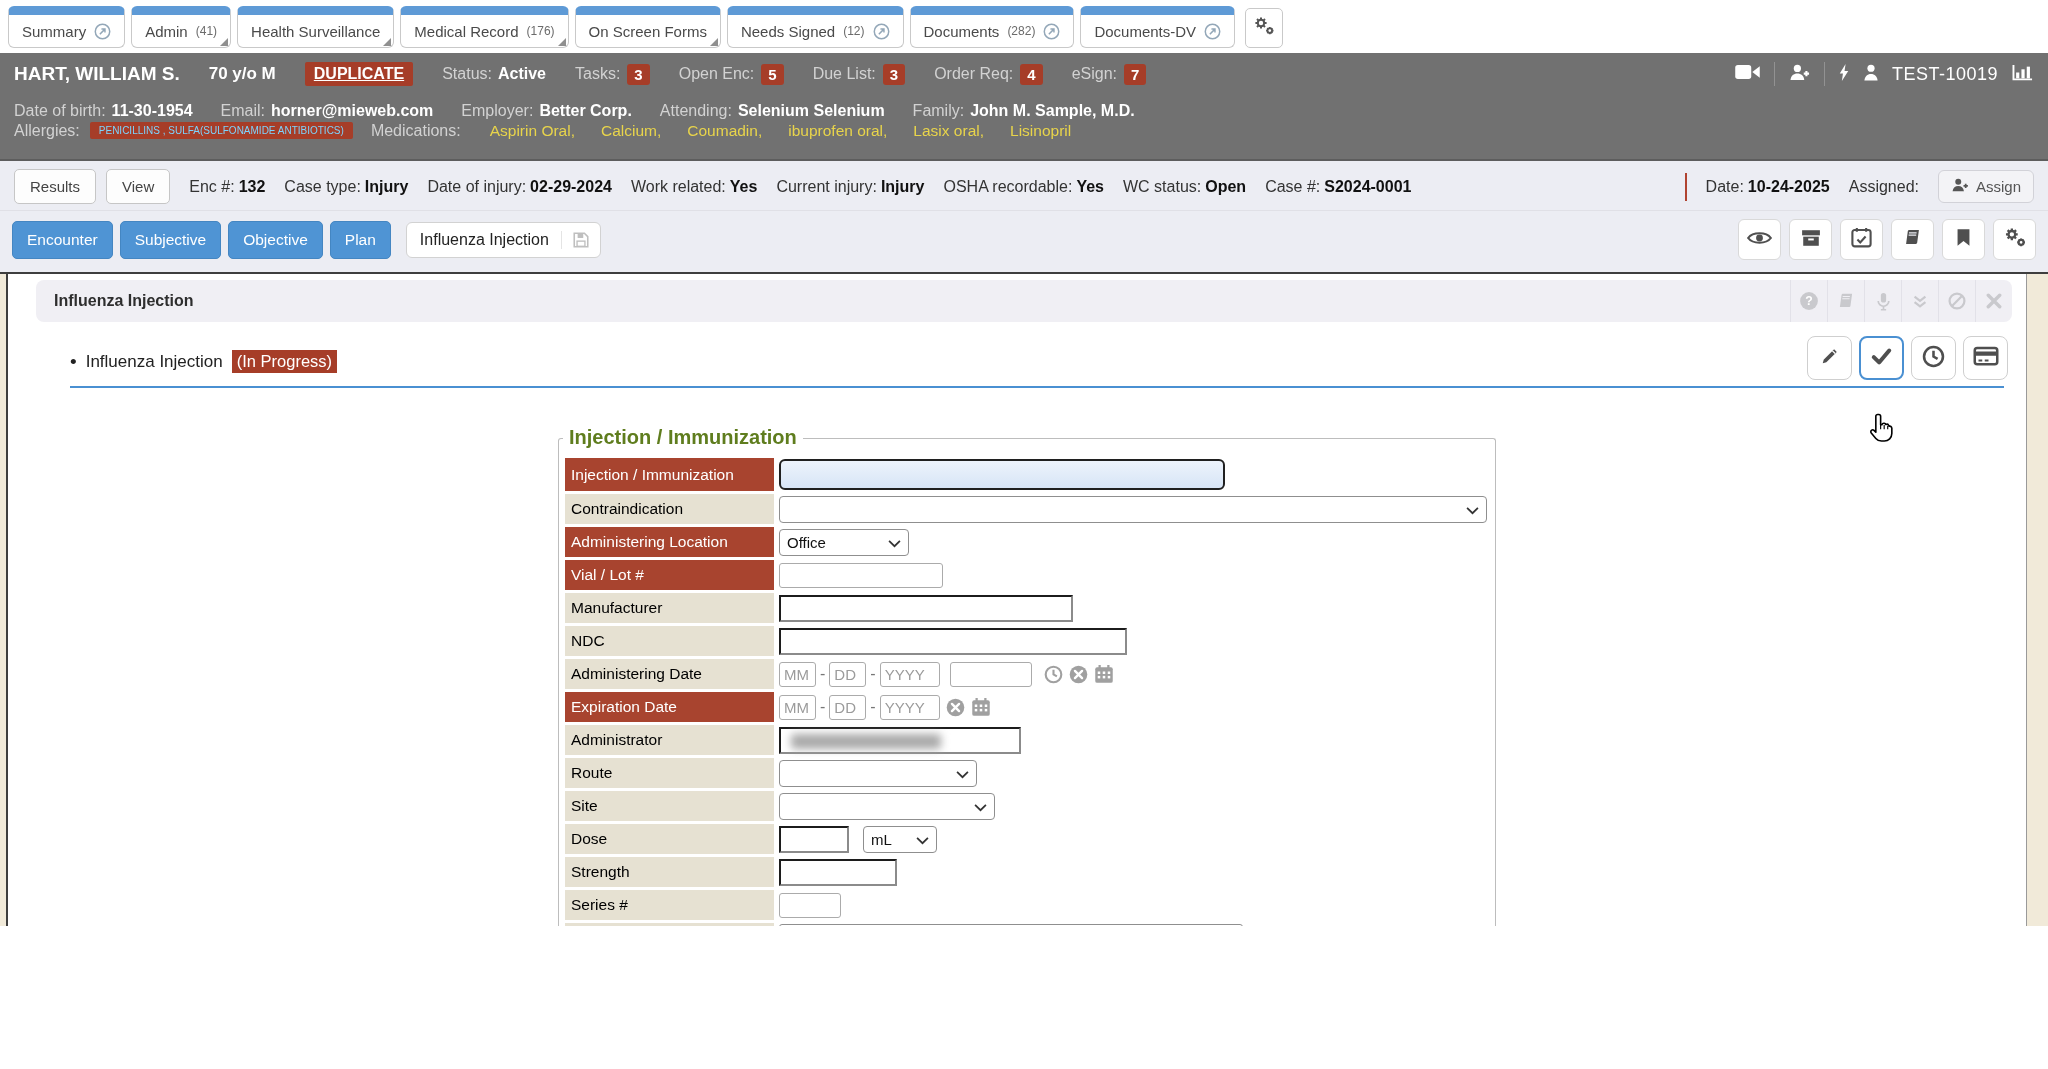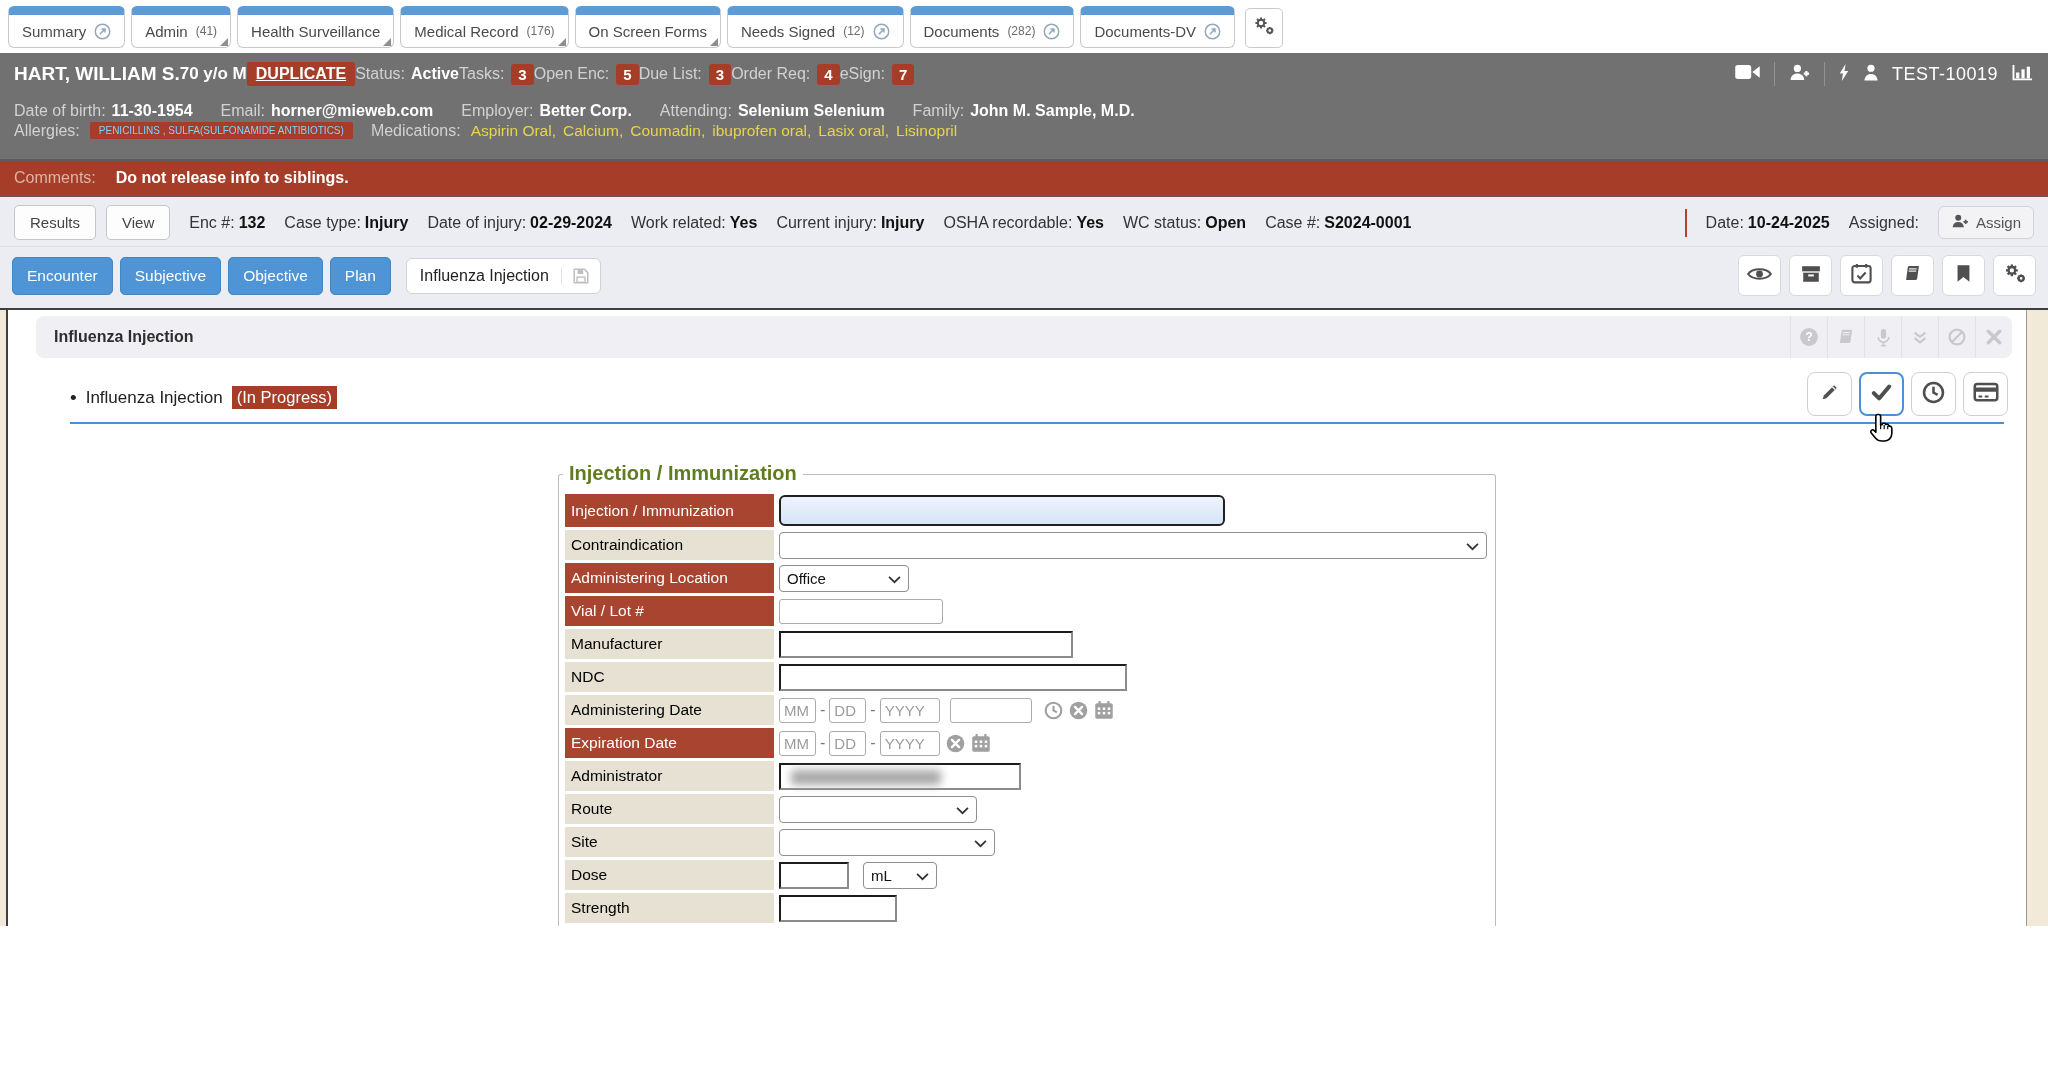--- a/index.html
+++ b/index.html
@@ -15,38 +15,38 @@
   .tlbl { font-size:15px; color:#4a4a4a; white-space:nowrap; }
   .tcnt { font-size:12px; color:#6b6b6b; }
   .popout { color:#93a7b8; display:flex; }
   .fold::after { content:""; position:absolute; right:2px; bottom:1px; width:0; height:0;
                  border-style:solid; border-width:0 0 8px 8px; border-color:transparent transparent #8f8f8f transparent; }
   .gearbtn { width:38px; height:40px; margin-left:4px; background:#fff; border:1px solid #c9c9c9; border-radius:5px;
              display:flex; align-items:center; justify-content:center; color:#555; cursor:pointer; }
 
   
   .pthdr { background:#717171; color:#fff; border-bottom:2px solid #5d5d5d; }
-  .prow1 { display:flex; align-items:center; height:42px; padding:0 14px; gap:0; }
+  .prow1 { display:flex; align-items:center; height:42px; padding:0 14px; gap:29px; }
   .ptname { font-size:19px; font-weight:bold; }
   .agesex { font-size:17px; font-weight:bold; }
   .dup { background:#a63d28; color:#fff; font-weight:bold; text-decoration:underline; padding:3px 9px;
          font-size:16px; border-radius:2px; cursor:pointer; }
   .glbl { color:#d2d2d2; font-size:16px; white-space:nowrap; }
   .gval { color:#fff; font-weight:bold; font-size:16px; white-space:nowrap; }
   .stat { display:flex; align-items:center; gap:7px; }
   .statbadge { background:#a63d28; color:#fff; font-weight:bold; font-size:15px; padding:2px 7px; border-radius:3px; cursor:pointer; }
   .hdr-icons { margin-left:auto; display:flex; align-items:center; gap:13px; color:#fff; }
   .vsep { width:1px; height:24px; background:#929292; }
   .ptid { font-size:18px; letter-spacing:.5px; }
   .prow2 { display:flex; align-items:center; gap:28px; padding:3px 14px 3px; height:32px; }
   .pair { display:flex; gap:6px; align-items:baseline; white-space:nowrap; }
   .prow3 { display:flex; align-items:center; gap:10px; padding:0 14px 25px; height:32px; }
   .allergybadge { background:#a63d28; color:#7dd3fc; font-weight:normal; font-size:10px; padding:3px 9px; border-radius:2px; cursor:pointer; }
   .meds { display:flex; gap:7px; }
-  .med { color:#e8d44b; font-size:15.5px; cursor:pointer; }
+  .med { color:#e8d44b; font-size:15.5px; cursor:pointer;margin-left:19px; }
   .med:not(:last-child)::after { content:","; }
 
   
   .comments { background:#a63d28; height:36px; display:flex; align-items:center; gap:20px; padding:0 14px;
               border-bottom:2px solid #6e5550; }
   .clbl { color:#ddb4a8; font-size:16px; }
   .ctxt { color:#fff; font-weight:bold; font-size:16px; }
 
   
   .encrow { background:#ecedf3; display:flex; align-items:center; gap:19px; padding:8px 14px 6px; }
@@ -282,24 +282,20 @@
         <span class="med">Aspirin Oral</span>
         <span class="med">Calcium</span>
         <span class="med">Coumadin</span>
         <span class="med">ibuprofen oral</span>
         <span class="med">Lasix oral</span>
         <span class="med">Lisinopril</span>
       </span>
     </div>
   </div>
 
-  <div class="comments">
-    <span class="clbl">Comments:</span>
-    <span class="ctxt">Do not release info to siblings.</span>
-  </div>
 
   <div class="encrow">
     <button class="btn-plain">Results</button>
     <button class="btn-plain" style="margin-left:-9px">View</button>
     <span class="epair"><span>Enc #:</span><b>132</b></span>
     <span class="epair"><span>Case type:</span><b>Injury</b></span>
     <span class="epair"><span>Date of injury:</span><b>02-29-2024</b></span>
     <span class="epair"><span>Work related:</span><b>Yes</b></span>
     <span class="epair"><span>Current injury:</span><b>Injury</b></span>
     <span class="epair"><span>OSHA recordable:</span><b>Yes</b></span>

